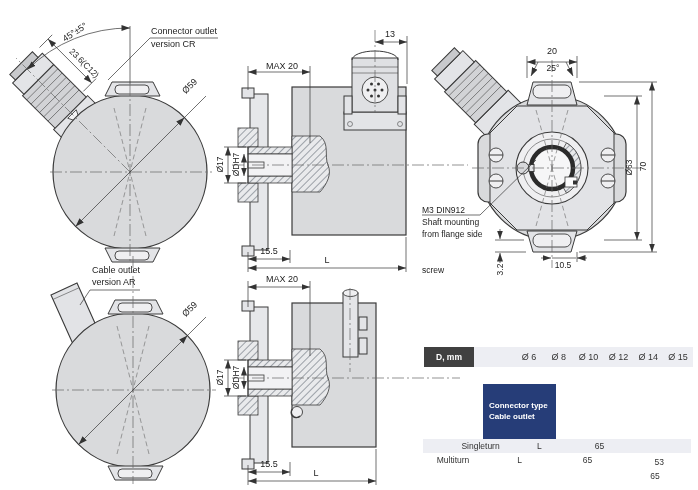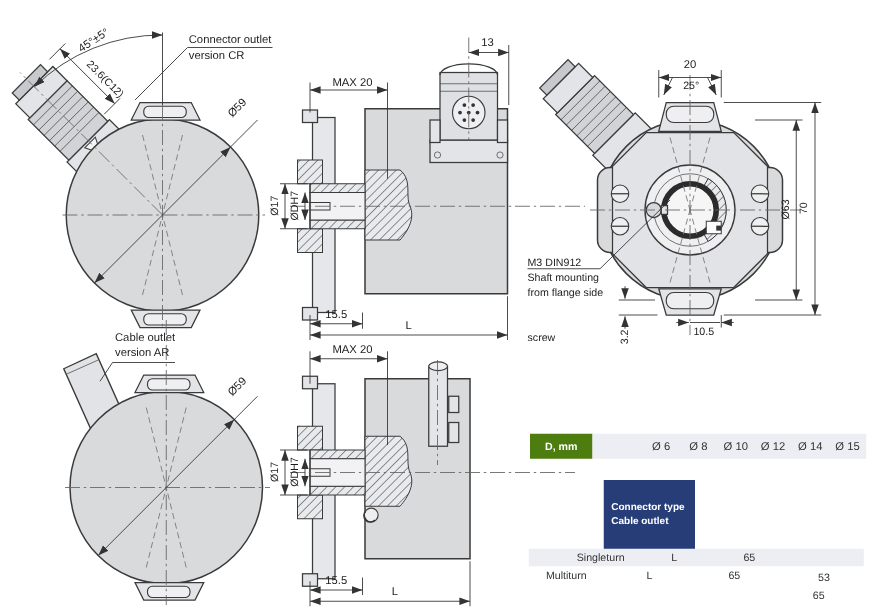--- a/index.html
+++ b/index.html
@@ -295,21 +295,21 @@
 <span class="lbl" style="left:92px;top:277px;">version AR</span>
 <span class="lbl ctr r45n" style="left:169px;top:304px;width:42px;">Ø59</span>
 
 <span class="lbl ctr" style="left:255px;top:274px;width:54px;">MAX 20</span>
 <span class="lbl ctr r90 small" style="left:200px;top:372px;width:40px;">Ø17</span>
 <span class="lbl ctr r90 small" style="left:211px;top:372px;width:50px;">ØDH7</span>
 <span class="lbl ctr" style="left:249px;top:459px;width:40px;">15.5</span>
 <span class="lbl ctr" style="left:296px;top:468px;width:40px;">L</span>
 
 <div class="size-table">
-  <div class="st-head" style="background: #4d7c0f; text-align: center;">D, mm</div>
+  <div class="st-head" style="background: #404040; text-align: center;">D, mm</div>
   <div class="st-vals" style="background: rgb(237, 238, 243); padding-left: 40px;">
     <span>Ø 6</span>
     <span>Ø 8</span>
     <span>Ø 10</span>
     <span>Ø 12</span>
     <span>Ø 14</span>
     <span>Ø 15</span>
   </div>
 </div>
 

